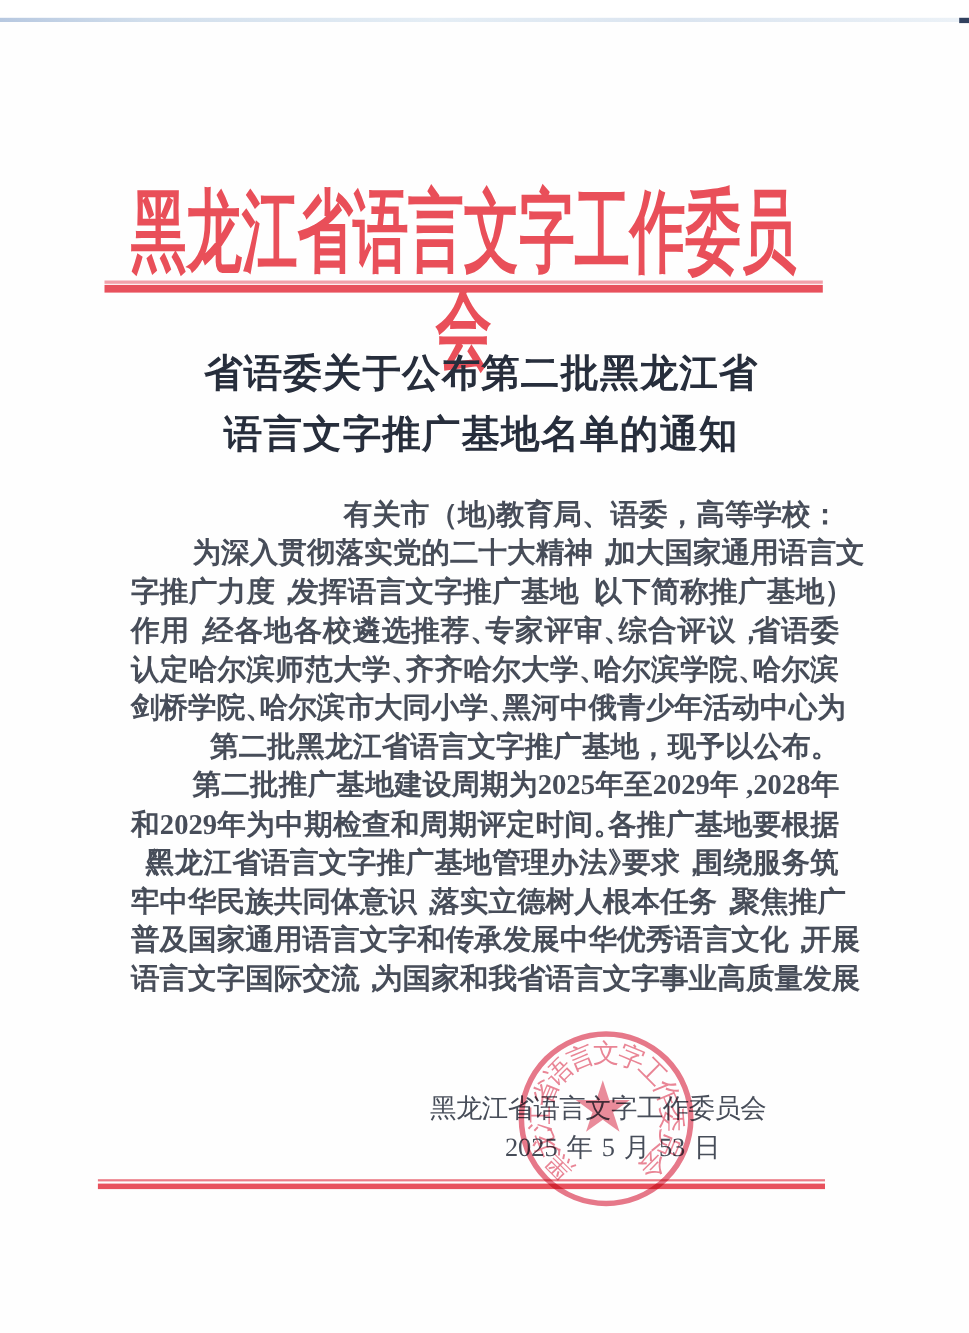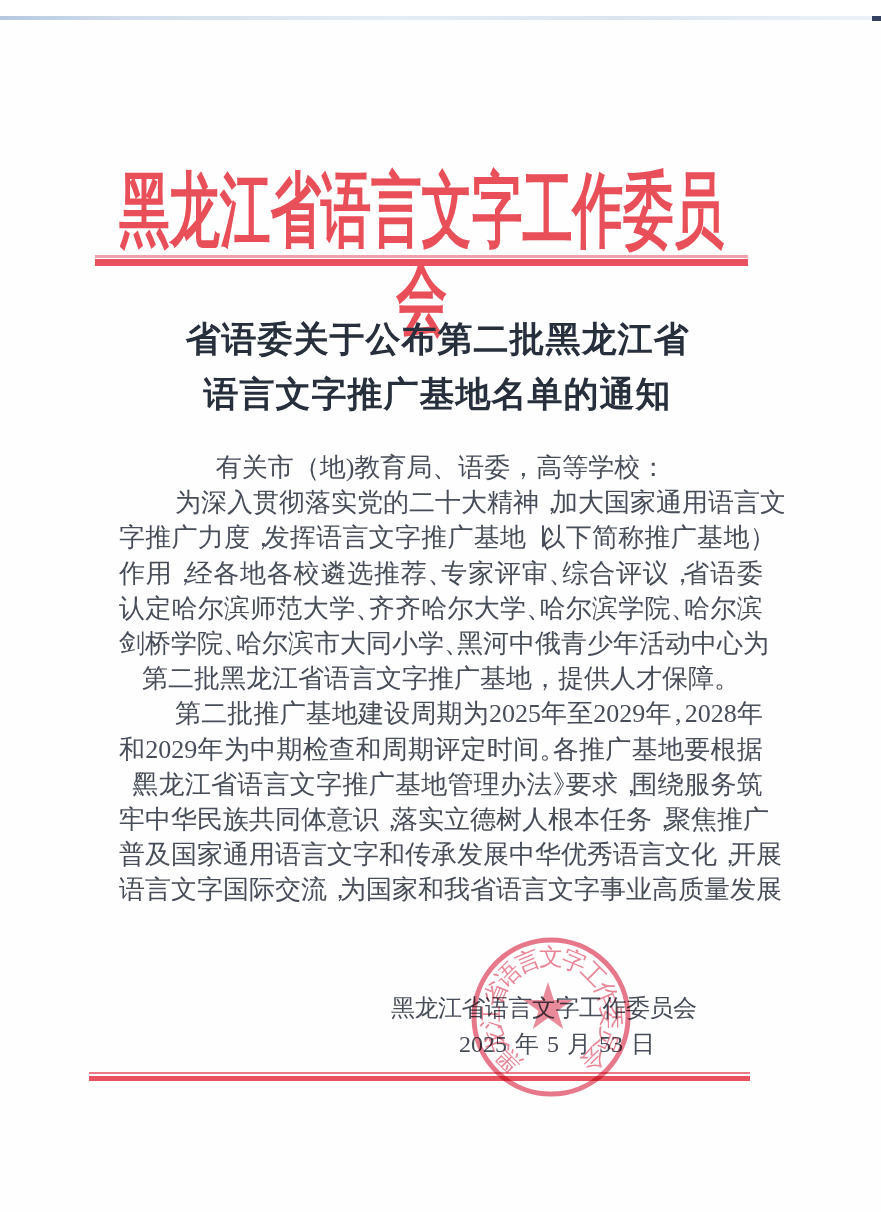--- a/index.html
+++ b/index.html
@@ -31,21 +31,21 @@
   .doc-title{
     position:absolute;left:0;top:296px;width:881px;text-align:center;
     font-size:35px;font-weight:bold;line-height:55px;letter-spacing:1px;
     color:var(--title_ink);transform:translateX(-3px);
   }
   
   .body-block{
     position:absolute;left:119px;top:434px;width:644px;
     font-size:26px;color:var(--body_ink);
   }
-  .line{height:35.2px;line-height:35.2px;white-space:nowrap;text-align:center;}
+  .line{height:35.2px;line-height:35.2px;white-space:nowrap;text-align:right;font-weight:bold;}
   .line.jl{display:flex;justify-content:space-between;align-items:baseline;white-space:normal;}
   .line.ind{padding-left:56px;}
   .jl span{flex:0 0 auto;}
   .jl span.pc,.jl span.po{display:inline-block;width:13px;overflow:visible;}
   
   .signature{position:absolute;left:391px;top:977px;font-size:24px;letter-spacing:-0.5px;
     line-height:30px;color:var(--body_ink);}
   .doc-date{position:absolute;left:459px;top:1013px;font-size:24px;line-height:30px;
     word-spacing:2px;color:var(--body_ink);}
   
@@ -205,21 +205,21 @@
         <span>俄</span>
         <span>青</span>
         <span>少</span>
         <span>年</span>
         <span>活</span>
         <span>动</span>
         <span>中</span>
         <span>心</span>
         <span>为</span>
       </div>
-    <div class="line">第二批黑龙江省语言文字推广基地，提供人才保障。</div>
+    <div class="line">第二批黑龙江省语言文字推广基地，现予以公布。</div>
     <div class="line ind jl">
         <span>第</span>
         <span>二</span>
         <span>批</span>
         <span>推</span>
         <span>广</span>
         <span>基</span>
         <span>地</span>
         <span>建</span>
         <span>设</span>

